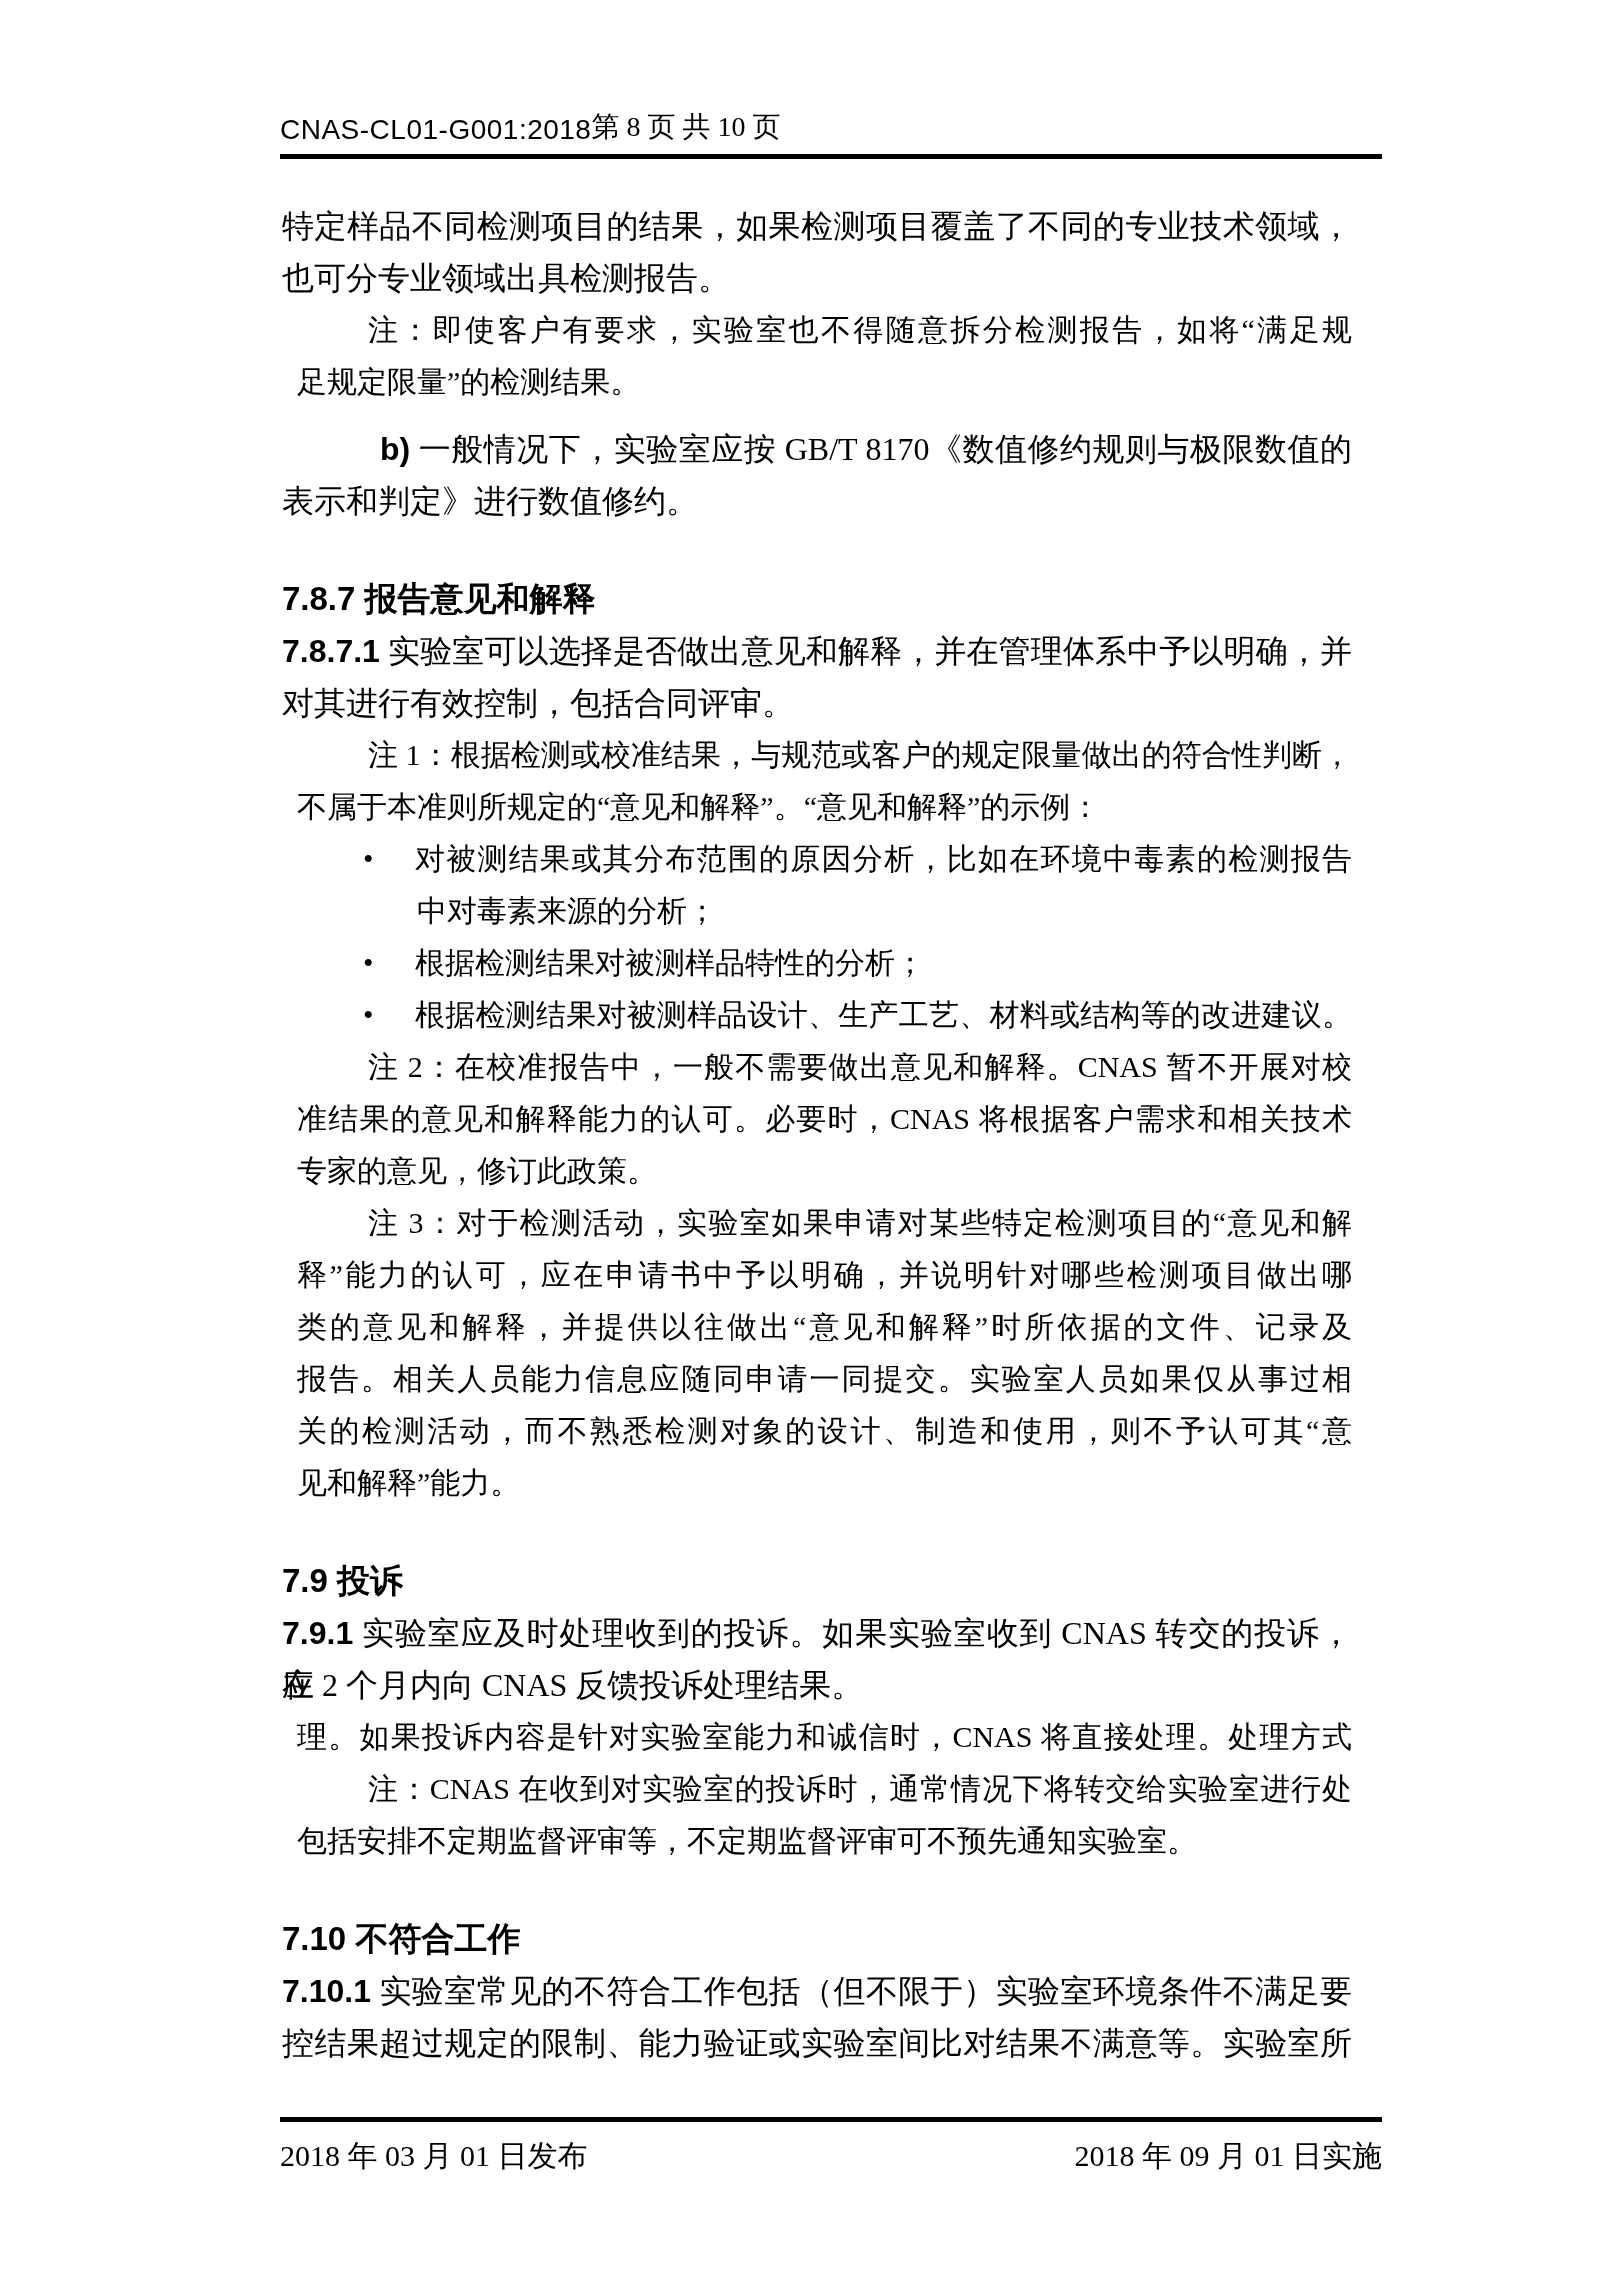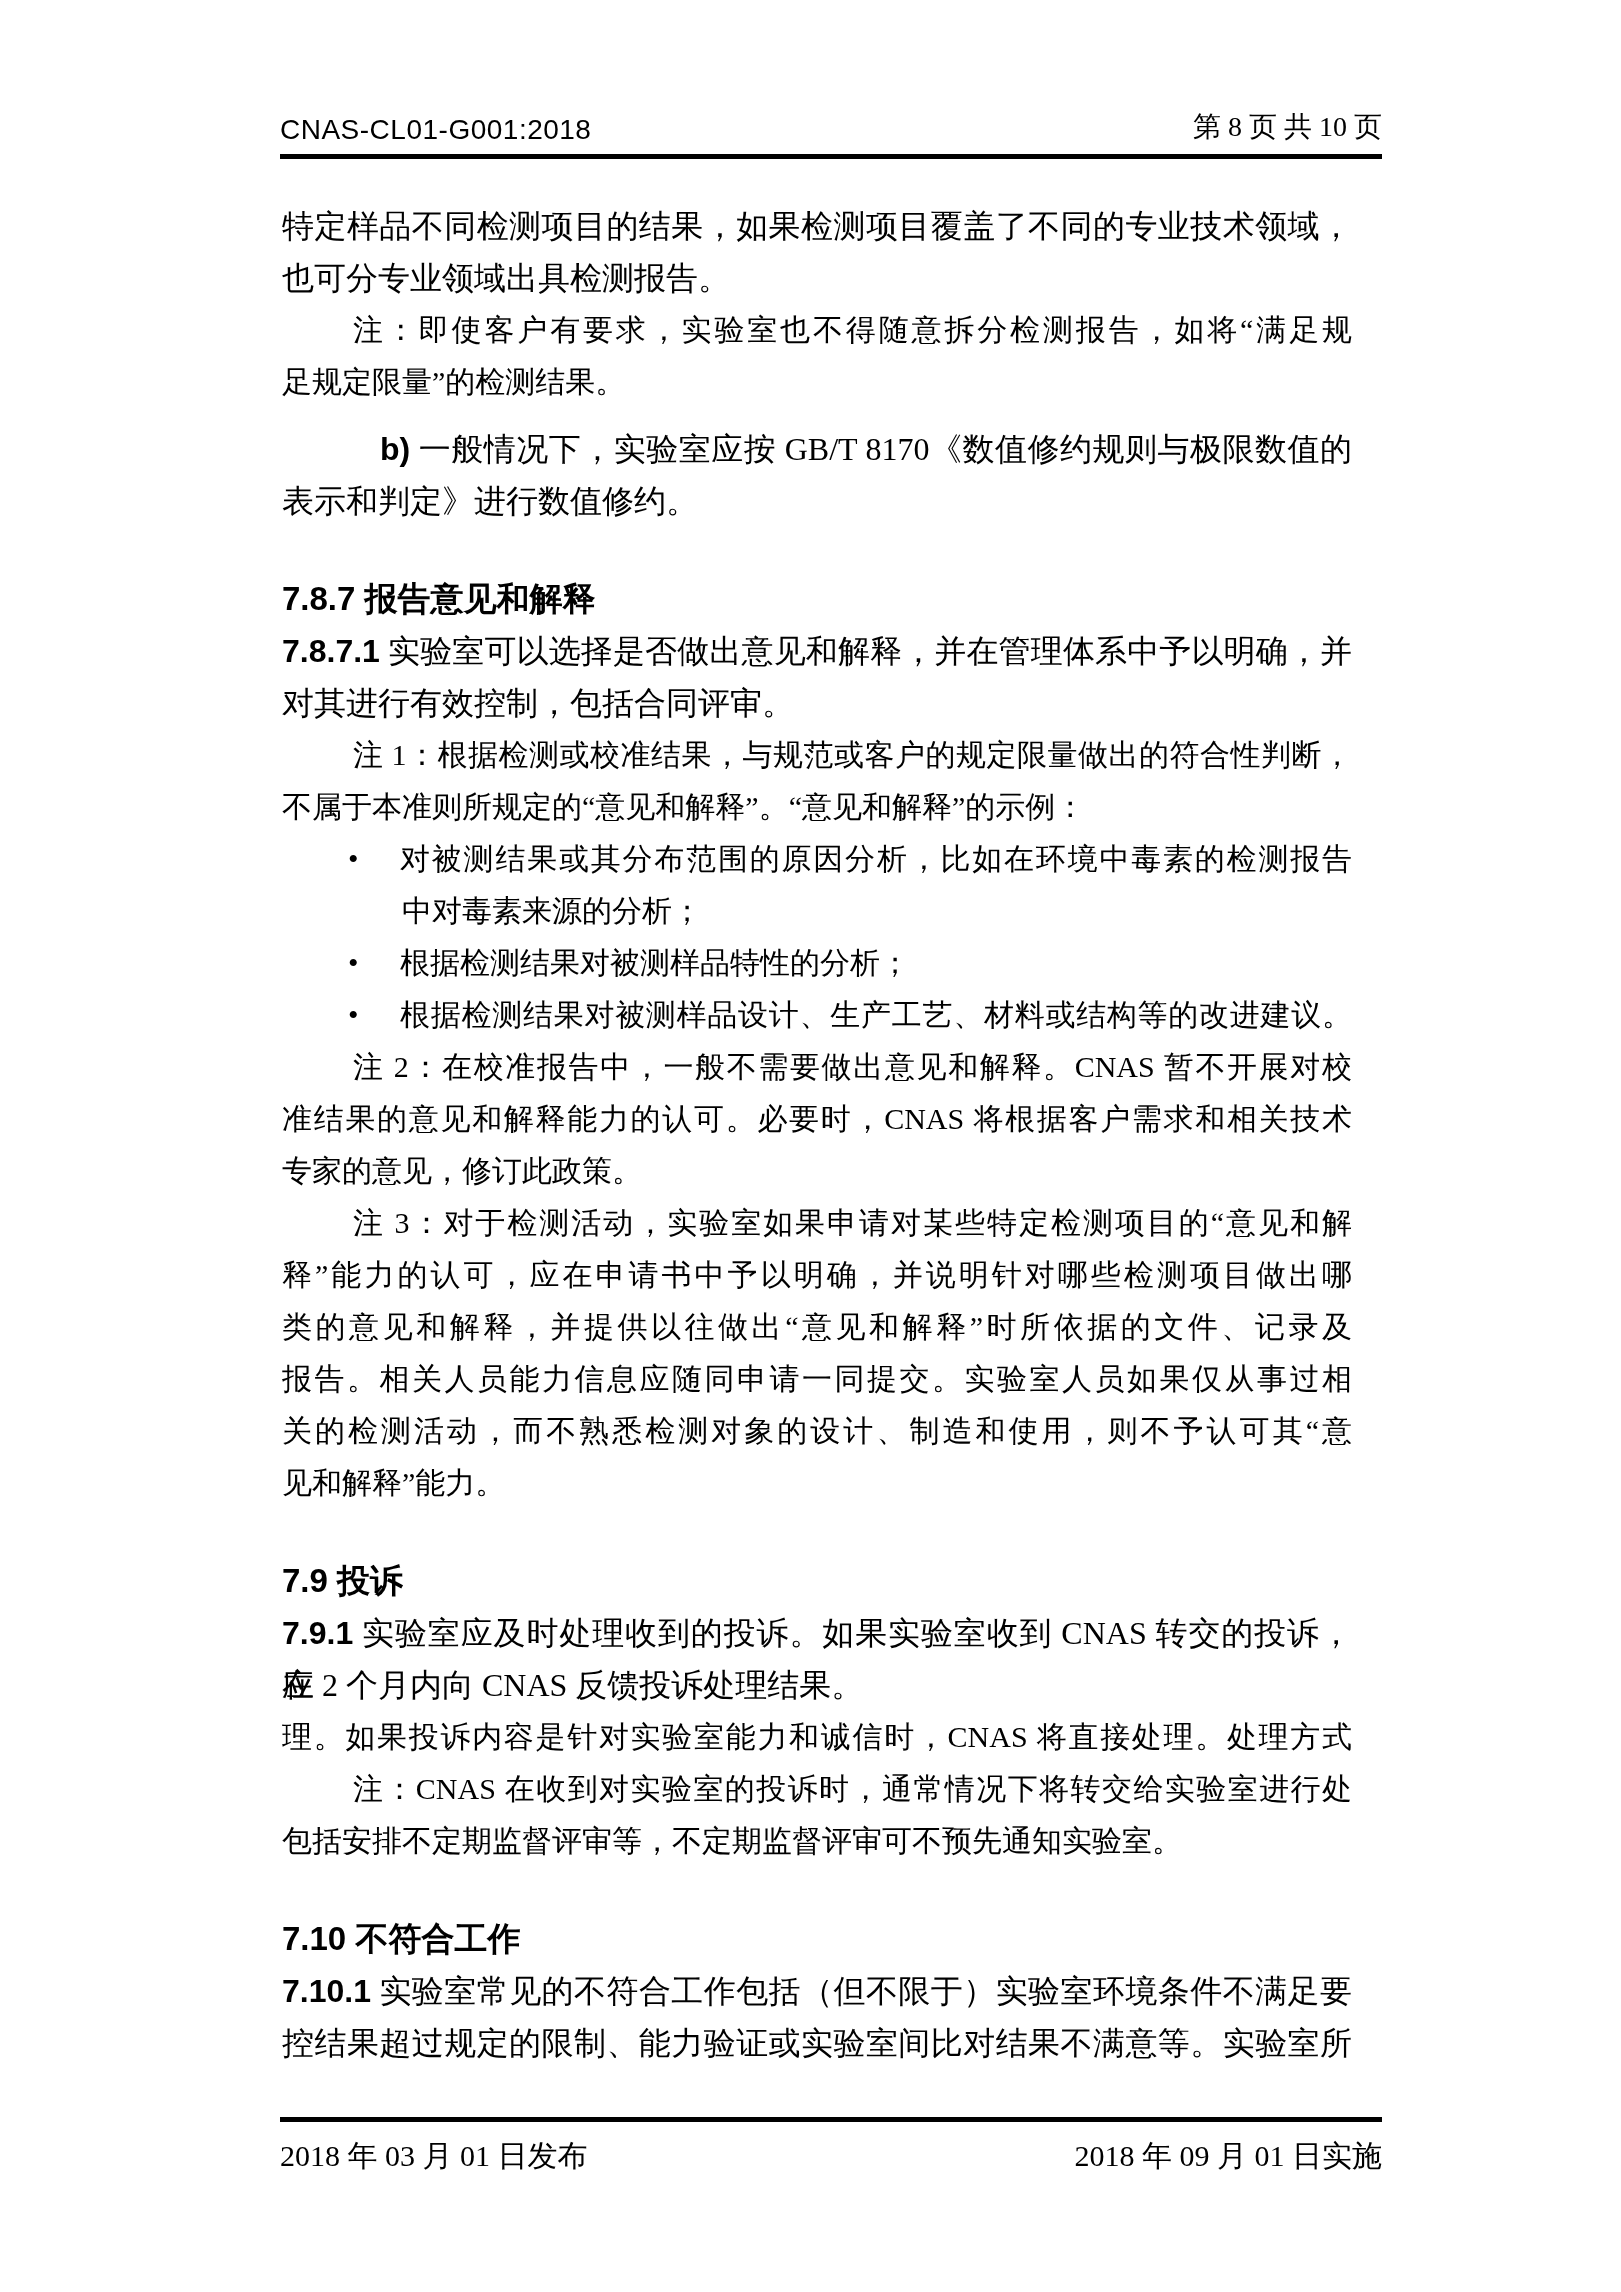--- a/index.html
+++ b/index.html
@@ -7,35 +7,35 @@
     width:1621px;height:2293px;position:relative;background:#ffffff;color:#000;
     font-family:"Liberation Serif","DejaVu Serif",serif;
     -webkit-font-smoothing:antialiased;
   }
   .page{position:absolute;inset:0;background:#fff;}
   
   .header{
     position:absolute;left:280px;top:108px;width:1102px;
     border-bottom:5.9px solid #000;padding-bottom:7.8px;
   }
-  .header-row{display:flex;justify-content:space-between;align-items:flex-end;}
+  .header-row{display:flex;justify-content:flex-start;align-items:flex-end;}
   .doc-number{
     font-family:"Liberation Sans","DejaVu Sans",sans-serif;
     font-size:28px;letter-spacing:0.5px;
   }
   .page-info{font-size:28px;}
   
   .textblock{position:absolute;left:282px;top:200px;width:1070px;}
   .ln{
     position:relative;height:52px;line-height:52px;font-size:32px;
     text-align:justify;text-align-last:justify;text-justify:inter-character;
     white-space:pre-wrap;
   }
   .last{text-align-last:left;}
-  .note{font-size:30px;}
+  .note{font-size:30px;margin-left:15px;}
   .ind-note{padding-left:71px;}
   .ind-b{padding-left:98px;margin-top:15px;}
   .bl{padding-left:118px;}
   .bc{padding-left:120px;}
   .dot{position:absolute;left:66px;top:0;text-align:left;}
   .hd{
     font-family:"Liberation Sans","DejaVu Sans",sans-serif;font-weight:700;
     font-size:33px;text-align-last:left;margin-top:46px;
   }
   .num{font-family:"Liberation Sans","DejaVu Sans",sans-serif;font-weight:700;}

